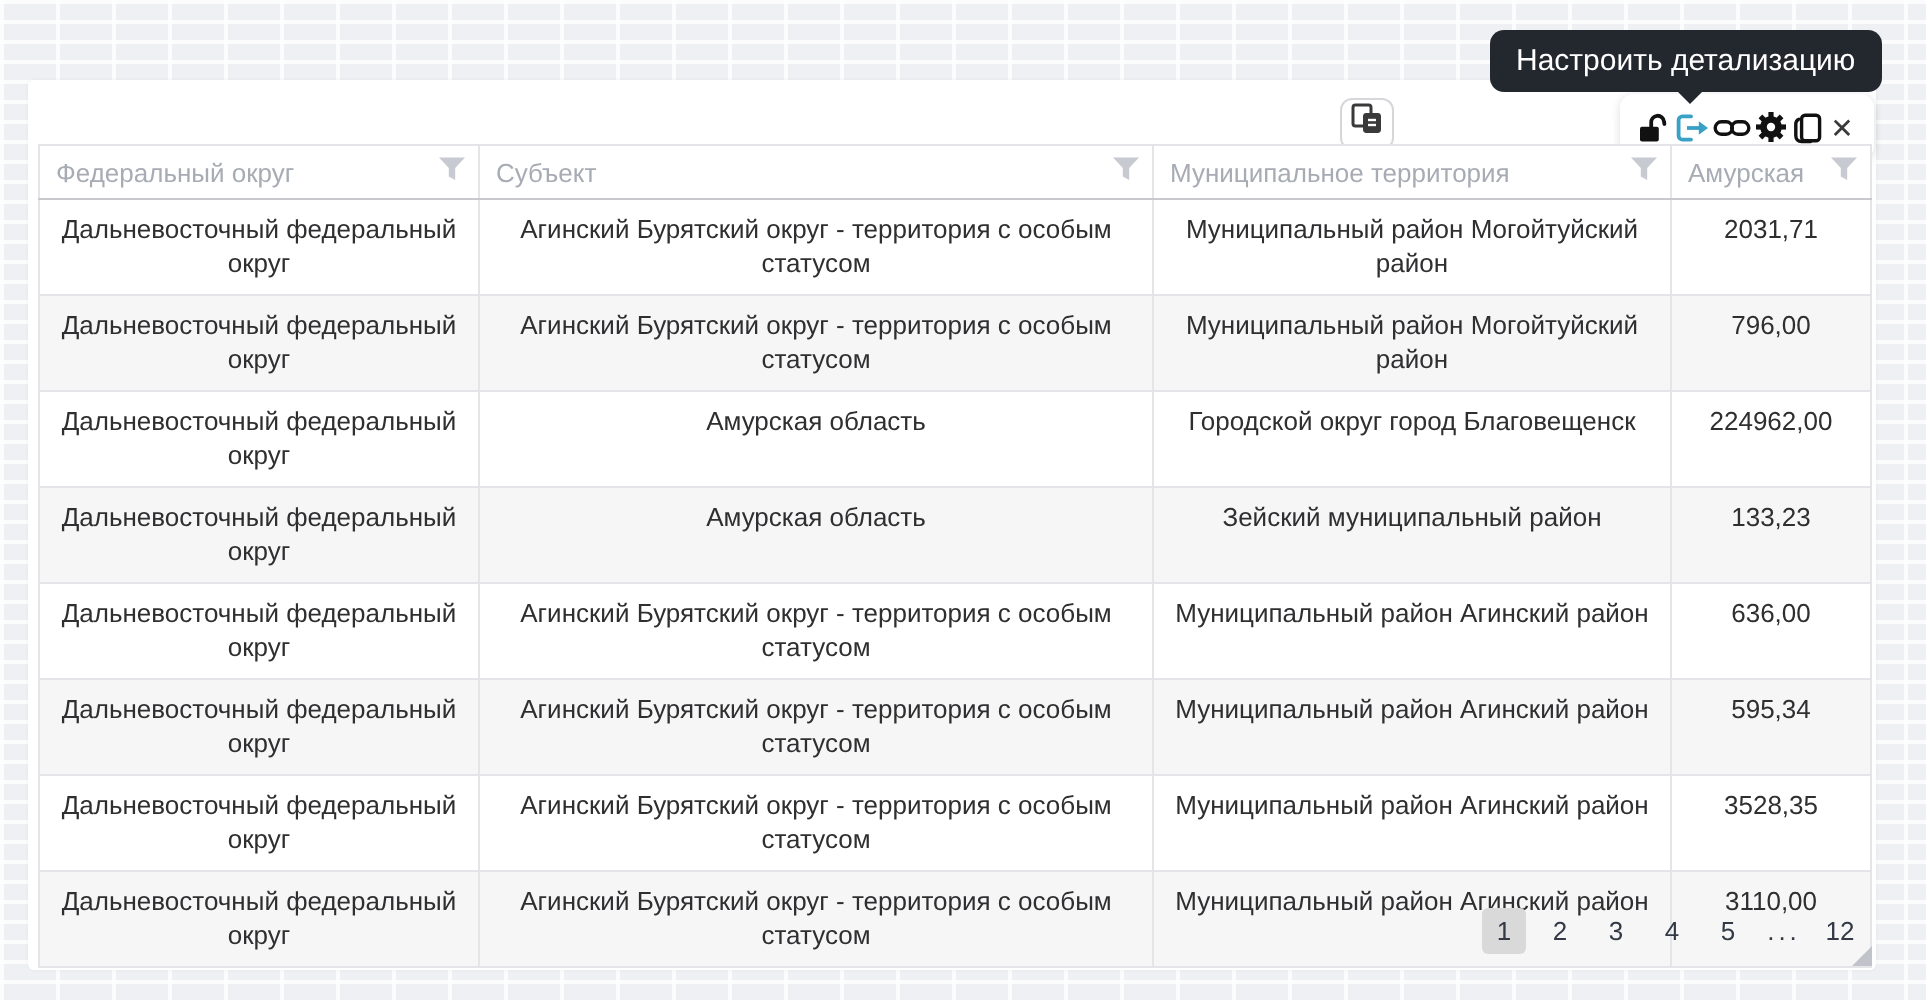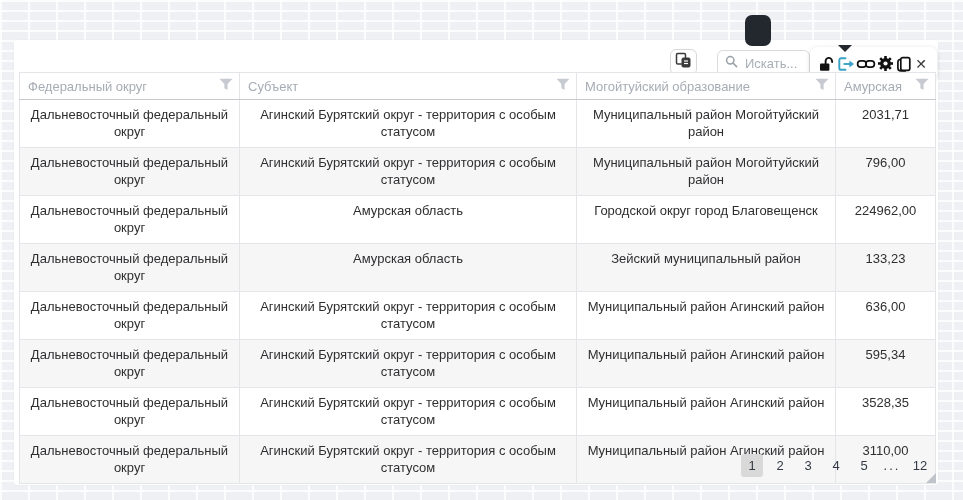--- a/index.html
+++ b/index.html
@@ -91,29 +91,20 @@
     <span>
       <svg width="17" height="17" viewBox="0 0 17 17">
         <rect x="1.5" y="1.5" width="9" height="10.5" rx="1.2" fill="none" stroke="#3a3a3a" stroke-width="1.5"></rect>
         <rect x="7" y="6" width="8" height="9" rx="1.2" fill="#3a3a3a" stroke="#3a3a3a" stroke-width="1"></rect>
         <line x1="9" y1="9" x2="13" y2="9" stroke="#fff" stroke-width="1.2"></line>
         <line x1="9" y1="11.5" x2="13" y2="11.5" stroke="#fff" stroke-width="1.2"></line>
       </svg>
     </span>
   </div>
 
-  <div class="search-box">
-    <span>
-      <svg width="15" height="15" viewBox="0 0 15 15">
-        <circle cx="6.3" cy="6.3" r="3.7" fill="none" stroke="#9aa0a8" stroke-width="1.5"></circle>
-        <line x1="9.2" y1="9.2" x2="12.6" y2="12.6" stroke="#9aa0a8" stroke-width="1.5" stroke-linecap="round"></line>
-      </svg>
-    </span>
-    <input type="text" placeholder="Искать..." style="">
-  </div>
 
   <div class="icon-card">
     <span class="icon-btn">
       <svg width="18" height="18" viewBox="0 0 18 18">
         <path d="M7.6,8.6 V6.4 a3.2,3.2 0 0 1 6.4,-0.6 l0.2,1.2" fill="none" stroke="#111" stroke-width="1.9" stroke-linecap="round"></path>
         <rect x="2" y="8.4" width="9.4" height="7.4" rx="1" fill="#111"></rect>
       </svg>
     </span>
     <span class="icon-btn">
       <svg width="20" height="18" viewBox="0 0 20 18">
@@ -170,21 +161,21 @@
         </th>
         <th>
           <span>Субъект</span>
           <span class="funnel">
             <svg width="14" height="13" viewBox="0 0 14 13">
                 <path d="M0.5,0.8 H13.5 L8.6,6 V12 L5.4,10.2 V6 Z" fill="#c7cad0"></path>
               </svg>
           </span>
         </th>
         <th>
-          <span>Могойтуйский образование</span>
+          <span>Муниципальное территория</span>
           <span class="funnel">
             <svg width="14" height="13" viewBox="0 0 14 13">
                 <path d="M0.5,0.8 H13.5 L8.6,6 V12 L5.4,10.2 V6 Z" fill="#c7cad0"></path>
               </svg>
           </span>
         </th>
         <th>
           <span>Амурская</span>
           <span class="funnel">
             <svg width="14" height="13" viewBox="0 0 14 13">
@@ -253,14 +244,15 @@
     <span class="page-item">4</span>
     <span class="page-item">5</span>
     <span class="page-item page-ellipsis">...</span>
     <span class="page-item">12</span>
   </div>
 
   <div class="resize-handle"></div>
 </div>
 
 <div class="tooltip">
+  <span>Настроить детализацию</span>
   <span class="arrow"></span>
 </div>
 
 </body></html>

